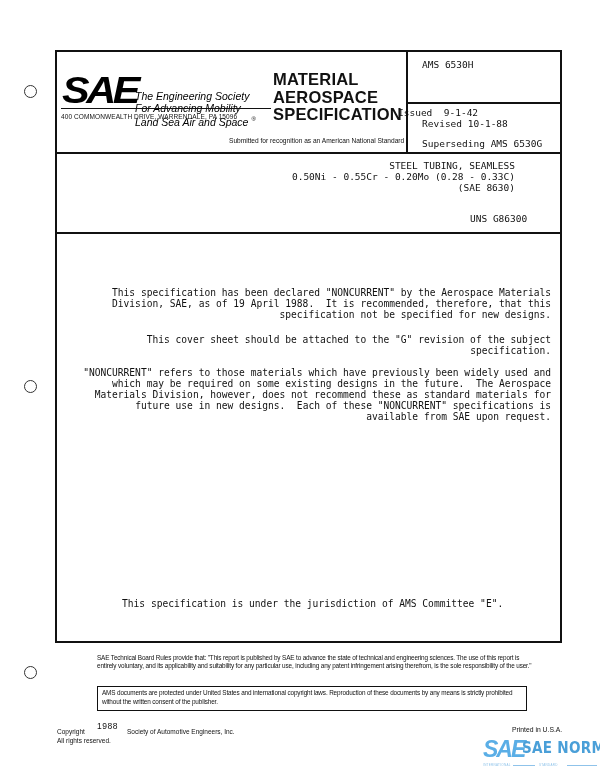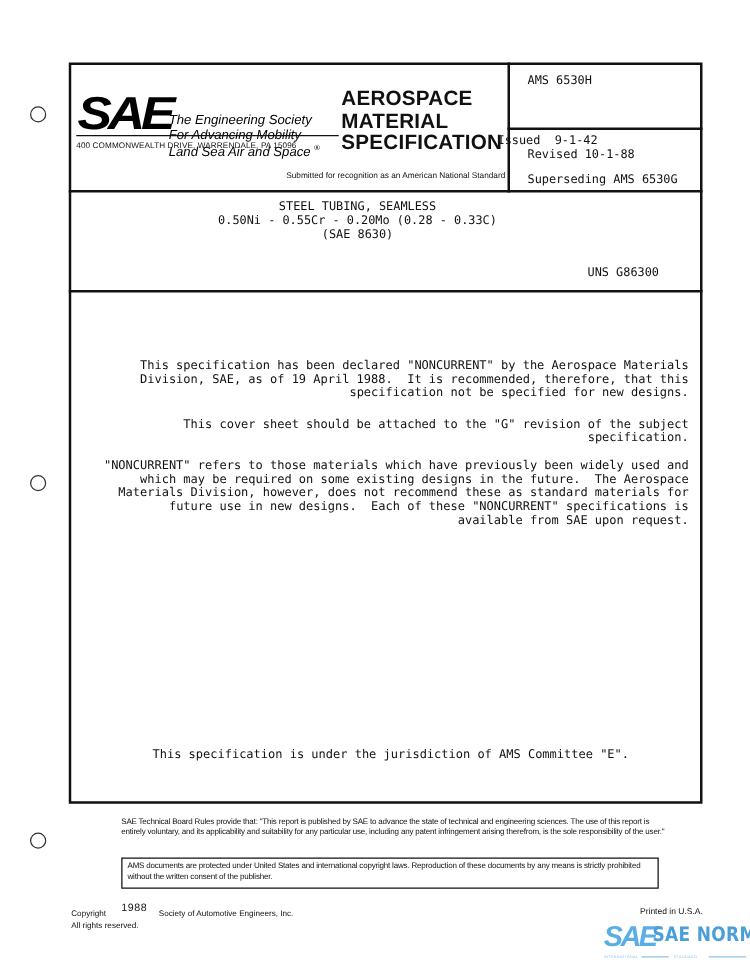--- a/index.html
+++ b/index.html
@@ -21,21 +21,21 @@
   .soc-lines { position:absolute; left:135px; top:74px; font-family:"Liberation Sans", sans-serif; font-style:italic; font-weight:normal; font-size:10.5px; line-height:11.5px; color:#000;margin-top:17px; }
   .soc-lines sup { font-size:6px; font-style:normal; }
   .address { position:absolute; left:61px; top:113px; font-family:"Liberation Sans", sans-serif; font-size:6.5px; letter-spacing:0.1px; }
   .addr-rule { position:absolute; left:61px; top:108px; width:210px; border-top:1px solid #111; }
 
   .ams-title { position:absolute; left:273px; top:71px; font-family:"Liberation Sans", sans-serif; font-weight:bold; font-size:16.5px; line-height:17.5px; letter-spacing:0.2px; }
   .submitted { position:absolute; left:229px; top:137px; font-family:"Liberation Sans", sans-serif; font-size:6.6px; }
 
   .right-text { font-size:9.5px; line-height:11px; }
 
-  .title-block { position:absolute; left:57px; top:160px; width:458px; text-align:center; font-size:9.5px; line-height:11px; }
+  .title-block { position:absolute; left:57px; top:160px; width:458px; text-align:right; font-size:9.5px; line-height:11px; }
   .uns { position:absolute; left:470px; top:213px; font-size:9.5px; }
 
   .body-para { position:absolute; left:81px; width:470px; font-size:9.6px; line-height:11px; white-space:pre;margin-top:44px; }
   .jurisdiction { position:absolute; left:122px; top:598px; font-size:9.6px; white-space:pre; }
 
   .board-rules { position:absolute; left:97px; top:654px; width:440px; font-family:"Liberation Sans", sans-serif; font-size:6.4px; line-height:8.4px; letter-spacing:-0.15px; }
   .copy-box { position:absolute; left:97px; top:686px; width:430px; height:25px; border:1.5px solid #111; box-sizing:border-box; padding:2px 4px; font-family:"Liberation Sans", sans-serif; font-size:6.4px; line-height:8.6px; letter-spacing:-0.15px; }
 
   .copyright { position:absolute; left:57px; top:727px; font-family:"Liberation Sans", sans-serif; font-size:6.5px; line-height:9px; }
   .copyright .yr { position:absolute; left:40px; top:-5px; font-size:8.5px; letter-spacing:0.5px; }
@@ -64,22 +64,22 @@
 <div class="sae-logo"><span>SAE</span></div>
 <div class="soc-lines">
   <div>The Engineering Society</div>
   <div>For Advancing Mobility</div>
   <div><span>Land Sea Air and Space</span> <sup>®</sup></div>
 </div>
 <div class="addr-rule"></div>
 <div class="address">400 COMMONWEALTH DRIVE, WARRENDALE, PA 15096</div>
 
 <div class="ams-title">
+  <div>MATERIAL</div>
   <div>AEROSPACE</div>
-  <div>MATERIAL</div>
   <div>SPECIFICATION</div>
 </div>
 <div class="submitted">Submitted for recognition as an American National Standard</div>
 
 <div class="abs mono right-text" style="left:422px;top:59px;">AMS 6530H</div>
 <div class="abs mono right-text" style="left:398px;top:107px;white-space:pre;">Issued  9-1-42</div>
 <div class="abs mono right-text" style="left:422px;top:118px;white-space:pre;">Revised 10-1-88</div>
 <div class="abs mono right-text" style="left:422px;top:138px;">Superseding AMS 6530G</div>
 
 <div class="title-block mono">

